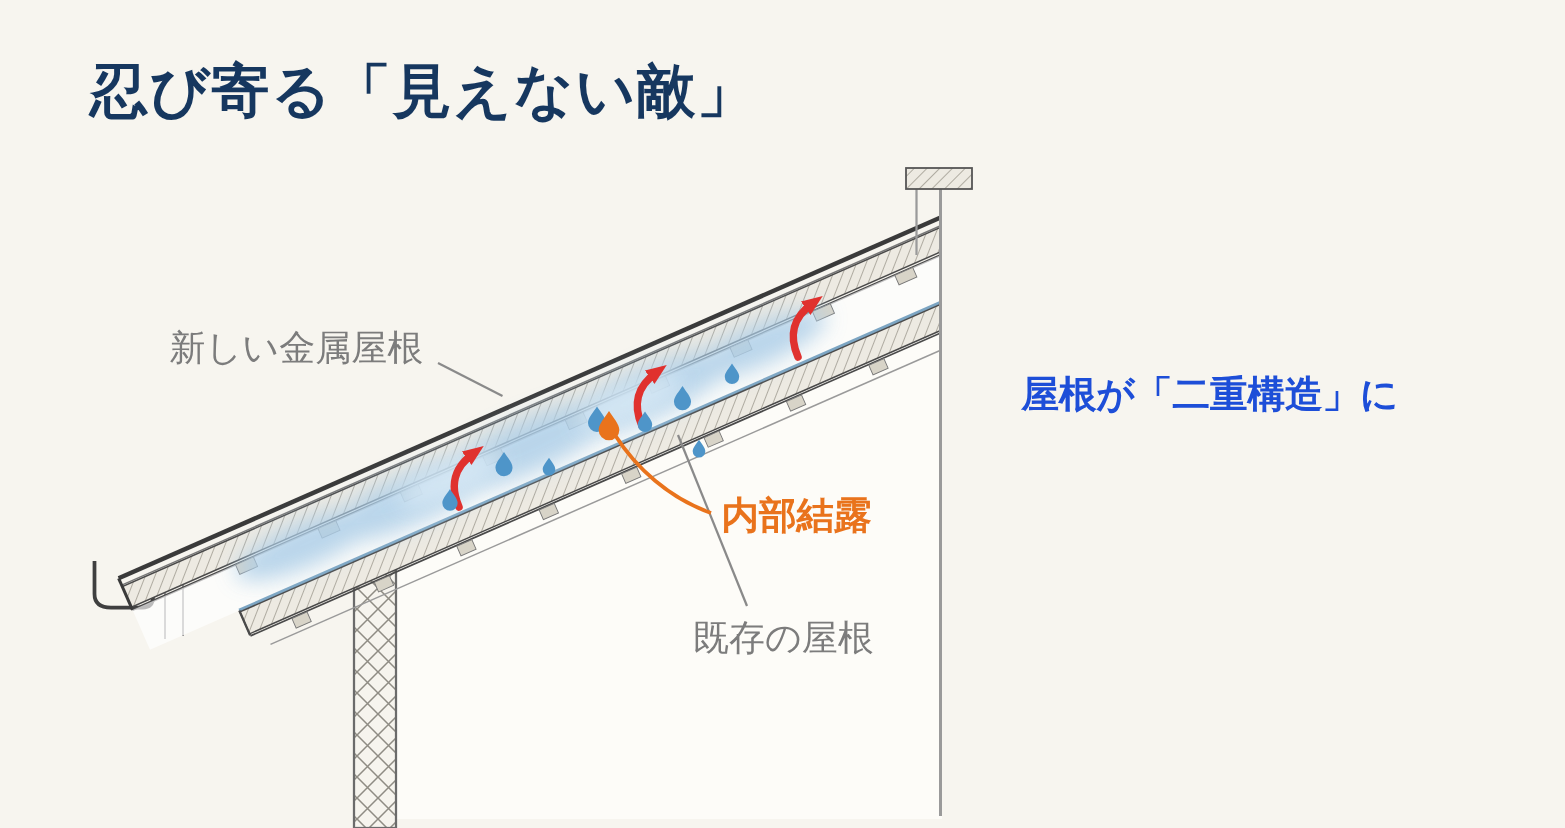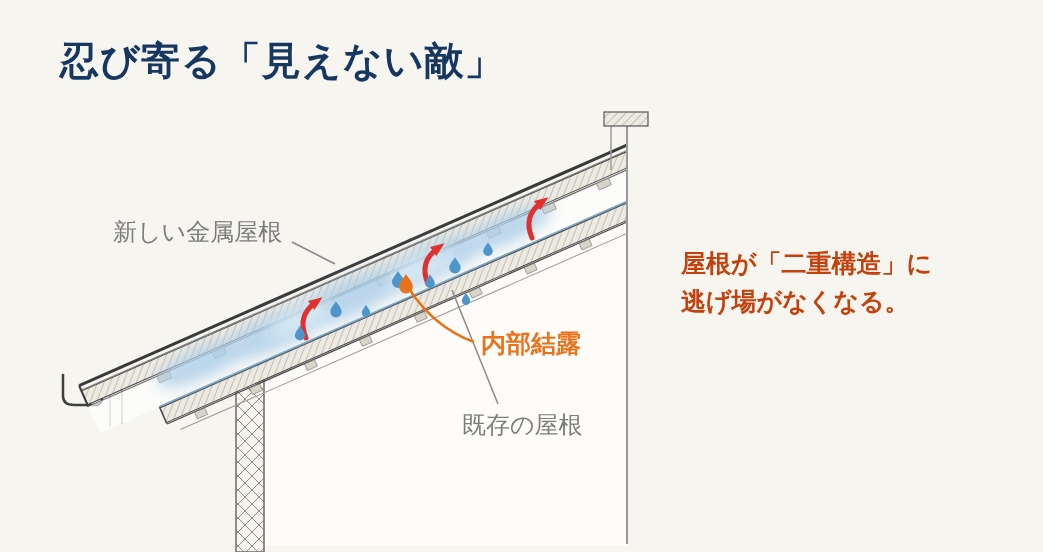--- a/index.html
+++ b/index.html
@@ -13,21 +13,21 @@
   .title{
     position:absolute;left:60px;top:34px;margin:0;
     font-size:39px;font-weight:800;letter-spacing:1px;
     color:#16375f;
     font-family:"Liberation Sans",sans-serif;
     text-align:right;
   }
   .description{
     position:absolute;left:681px;top:244px;
     font-size:25px;font-weight:700;line-height:38px;
-    color:#c2410c;
+    color:#1d4ed8;
   }
   .description span{display:block;}
   .diagram-svg{position:absolute;left:0;top:0;}
   .lbl-serif{
     font-family:"DejaVu Serif","Liberation Serif",serif;
     font-size:24px;
   }
   .lbl-accent{
     font-family:"Liberation Sans",sans-serif;
     font-size:25px;font-weight:bold;
@@ -35,21 +35,20 @@
 </style>
 </head>
 <body>
 
 <div class="canvas">
 
   <h1 class="title">忍び寄る「見えない敵」</h1>
 
   <div class="description">
     <span>屋根が「二重構造」に</span>
-    <span>逃げ場がなくなる。</span>
   </div>
 
   <svg class="diagram-svg" width="1043" height="552" viewBox="0 0 1043 552">
 
     <defs>
       <pattern id="hatchFine" width="6" height="6" patternUnits="userSpaceOnUse" patternTransform="rotate(45)">
         <rect width="6" height="6" fill="#edeae2"></rect>
         <line x1="0" y1="0" x2="0" y2="6" stroke="#a8a49a" stroke-width="1.2"></line>
       </pattern>
       <pattern id="lattice" width="14" height="14" patternUnits="userSpaceOnUse">

